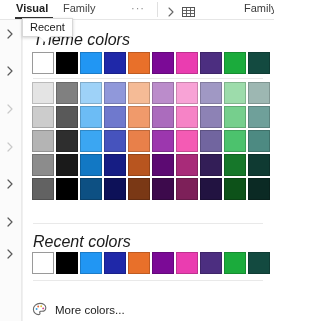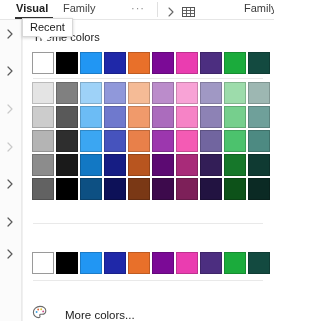--- a/index.html
+++ b/index.html
@@ -112,23 +112,24 @@
     position: absolute;
     left: 22px; top: 20px;
     width: 252px;
     height: 301px;
     background: #ffffff;
     border-left: 1px solid #f0f0f0;
   }
 
   .section-title {
     position: absolute;
-    font-size: 11px;
+    font-size: 16px;
     color: #1b1b1b;
     white-space: nowrap;
+    font-style: italic;
   }
   #theme-title  { left: 10px; top: 11px; }
   #recent-title { left: 10px; top: 213px; }
 
   .swatch-row {
     position: absolute;
     left: 9px;
     display: flex;
     gap: 2px;
   }
@@ -161,22 +162,22 @@
   #div-theme  { top: 58px; }
   #div-grid   { top: 203px; }
   #div-recent { top: 260px; }
 
   
   .more-row {
     position: absolute;
     left: 9px; top: 279px;
     width: 234px; height: 22px;
     display: flex;
-    align-items: flex-end;
-    gap: 17px;
+    align-items: center;
+    gap: 7px;
   }
   .palette-icon { width: 16px; height: 16px; flex: 0 0 auto; }
   .more-label {
     font-size: 11.5px;
     color: #1b1b1b;
     white-space: nowrap;
   }
 
   
   .tooltip {
@@ -345,20 +346,21 @@
         <div class="swatch" style="background: rgb(122, 56, 21);"></div>
         <div class="swatch" style="background: rgb(61, 10, 76);"></div>
         <div class="swatch" style="background: rgb(125, 32, 89);"></div>
         <div class="swatch" style="background: rgb(34, 19, 65);"></div>
         <div class="swatch" style="background: rgb(13, 82, 25);"></div>
         <div class="swatch" style="background: rgb(11, 42, 36);"></div>
       </div>
 
     <div class="divider" id="div-grid"></div>
 
+    <div class="section-title" id="recent-title">Recent colors</div>
 
     <div class="swatch-row" id="recent-row">
         <div class="swatch white-sw" title="White" style="background: rgb(255, 255, 255);"></div>
         <div class="swatch" title="Black" style="background: rgb(0, 0, 0);"></div>
         <div class="swatch" title="Blue" style="background: rgb(33, 150, 243);"></div>
         <div class="swatch" title="Dark Blue" style="background: rgb(31, 40, 168);"></div>
         <div class="swatch" title="Orange" style="background: rgb(232, 112, 42);"></div>
         <div class="swatch" title="Purple" style="background: rgb(123, 10, 150);"></div>
         <div class="swatch" title="Pink" style="background: rgb(234, 61, 176);"></div>
         <div class="swatch" title="Deep Purple" style="background: rgb(76, 46, 128);"></div>

